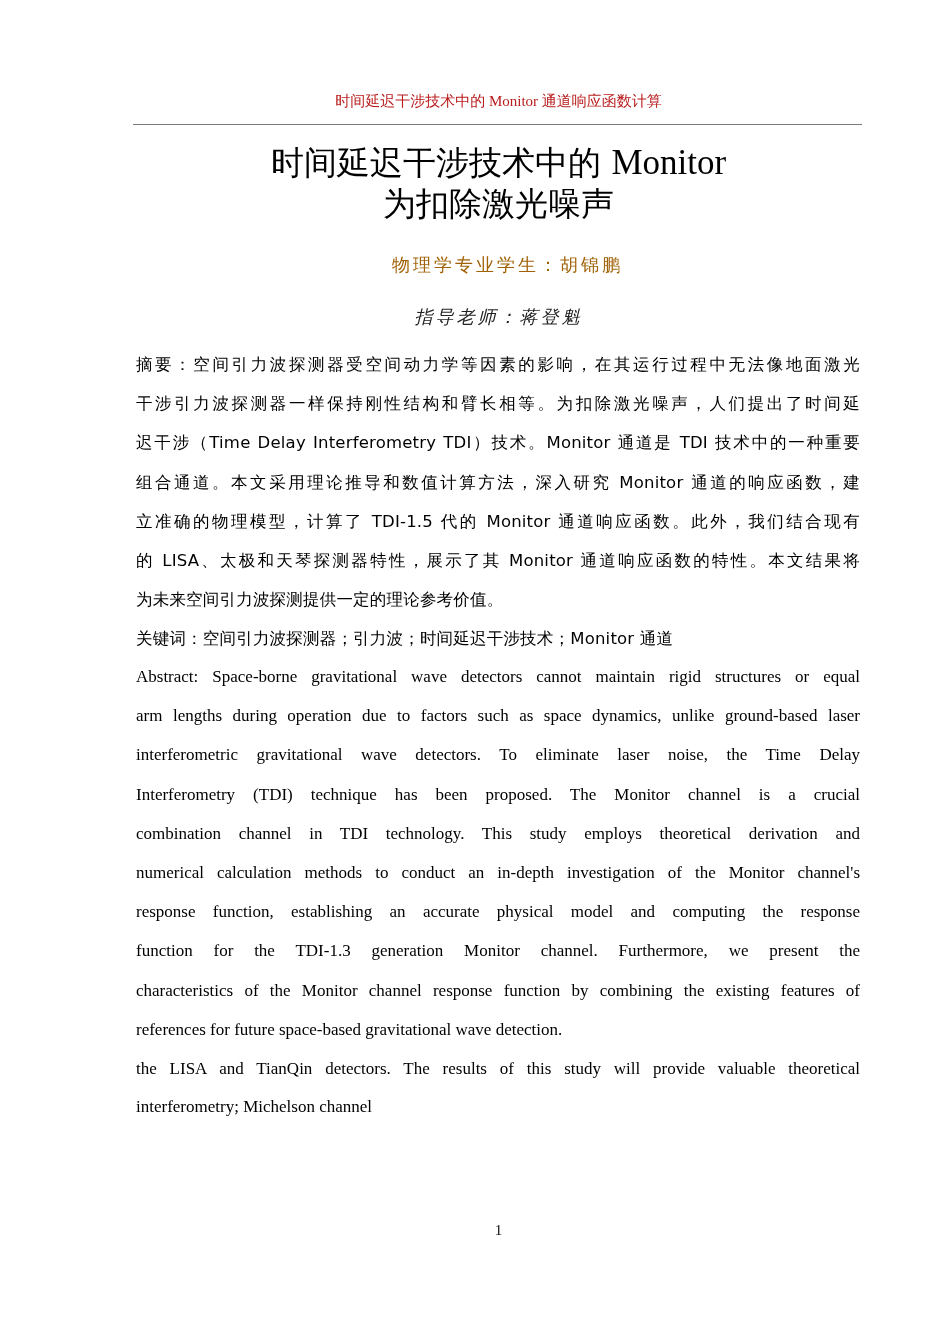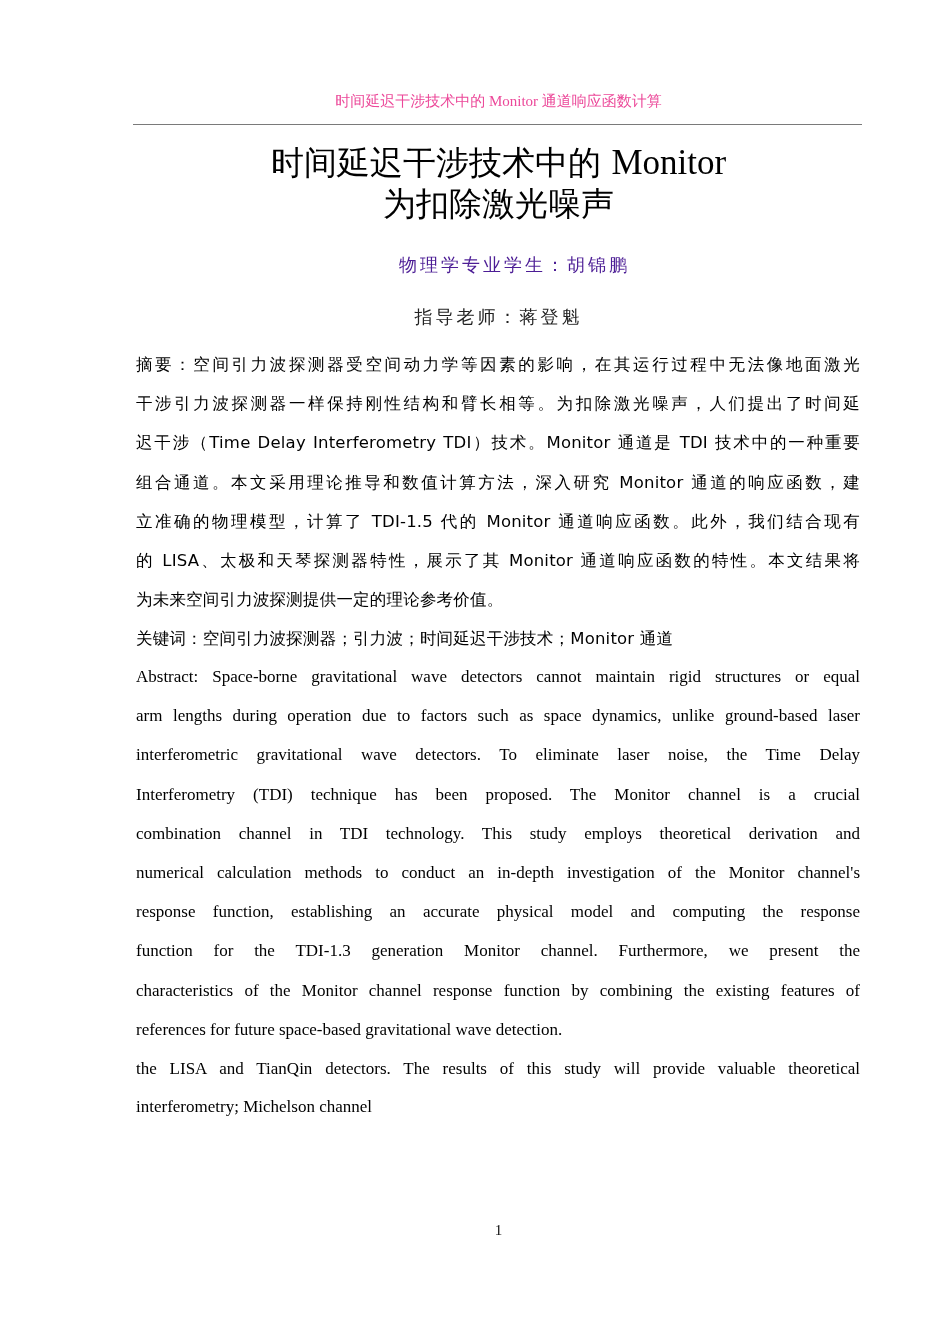--- a/index.html
+++ b/index.html
@@ -21,21 +21,21 @@
     width: 950px; height: 1344px;
   }
   .running-header {
     position: absolute;
     left: 135px;
     width: 727px;
     top: 91px;
     text-align: center;
     font-size: 15px;
     line-height: 20px;
-    color: #ec4899;
+    color: #b91c1c;
   }
   .header-rule {
     position: absolute;
     left: 133px;
     width: 729px;
     top: 124px;
     height: 0;
     border-top: 1.5px solid #7a7a7a;
   }
   .title {
@@ -53,39 +53,40 @@
     font-family: "Liberation Serif", serif;
     font-size: 35px;
     margin-top: 24px;
   }
   .title-line {
     display: block;
     white-space: nowrap;
   }
   .author {
     position: absolute;
-    left: 151px;
+    left: 144px;
     width: 727px;
     top: 253px;
     text-align: center;
     font-family: Liberation Serif, serif;
     font-size: 18px;
     letter-spacing: 3px;
-    color: #4c1d95;
+    color: #a16207;
   }
   .advisor {
     position: absolute;
     left: 135px;
     width: 727px;
     top: 305px;
     text-align: center;
     font-family: "DejaVu Sans", sans-serif;
     font-size: 18px;
     letter-spacing: 3px;
     color: #222;
+    font-style: italic;
   }
   .body-block {
     position: absolute;
     left: 136px;
     width: 724px;
   }
   .line {
     display: block;
     height: 39.2px;
     line-height: 39.2px;

